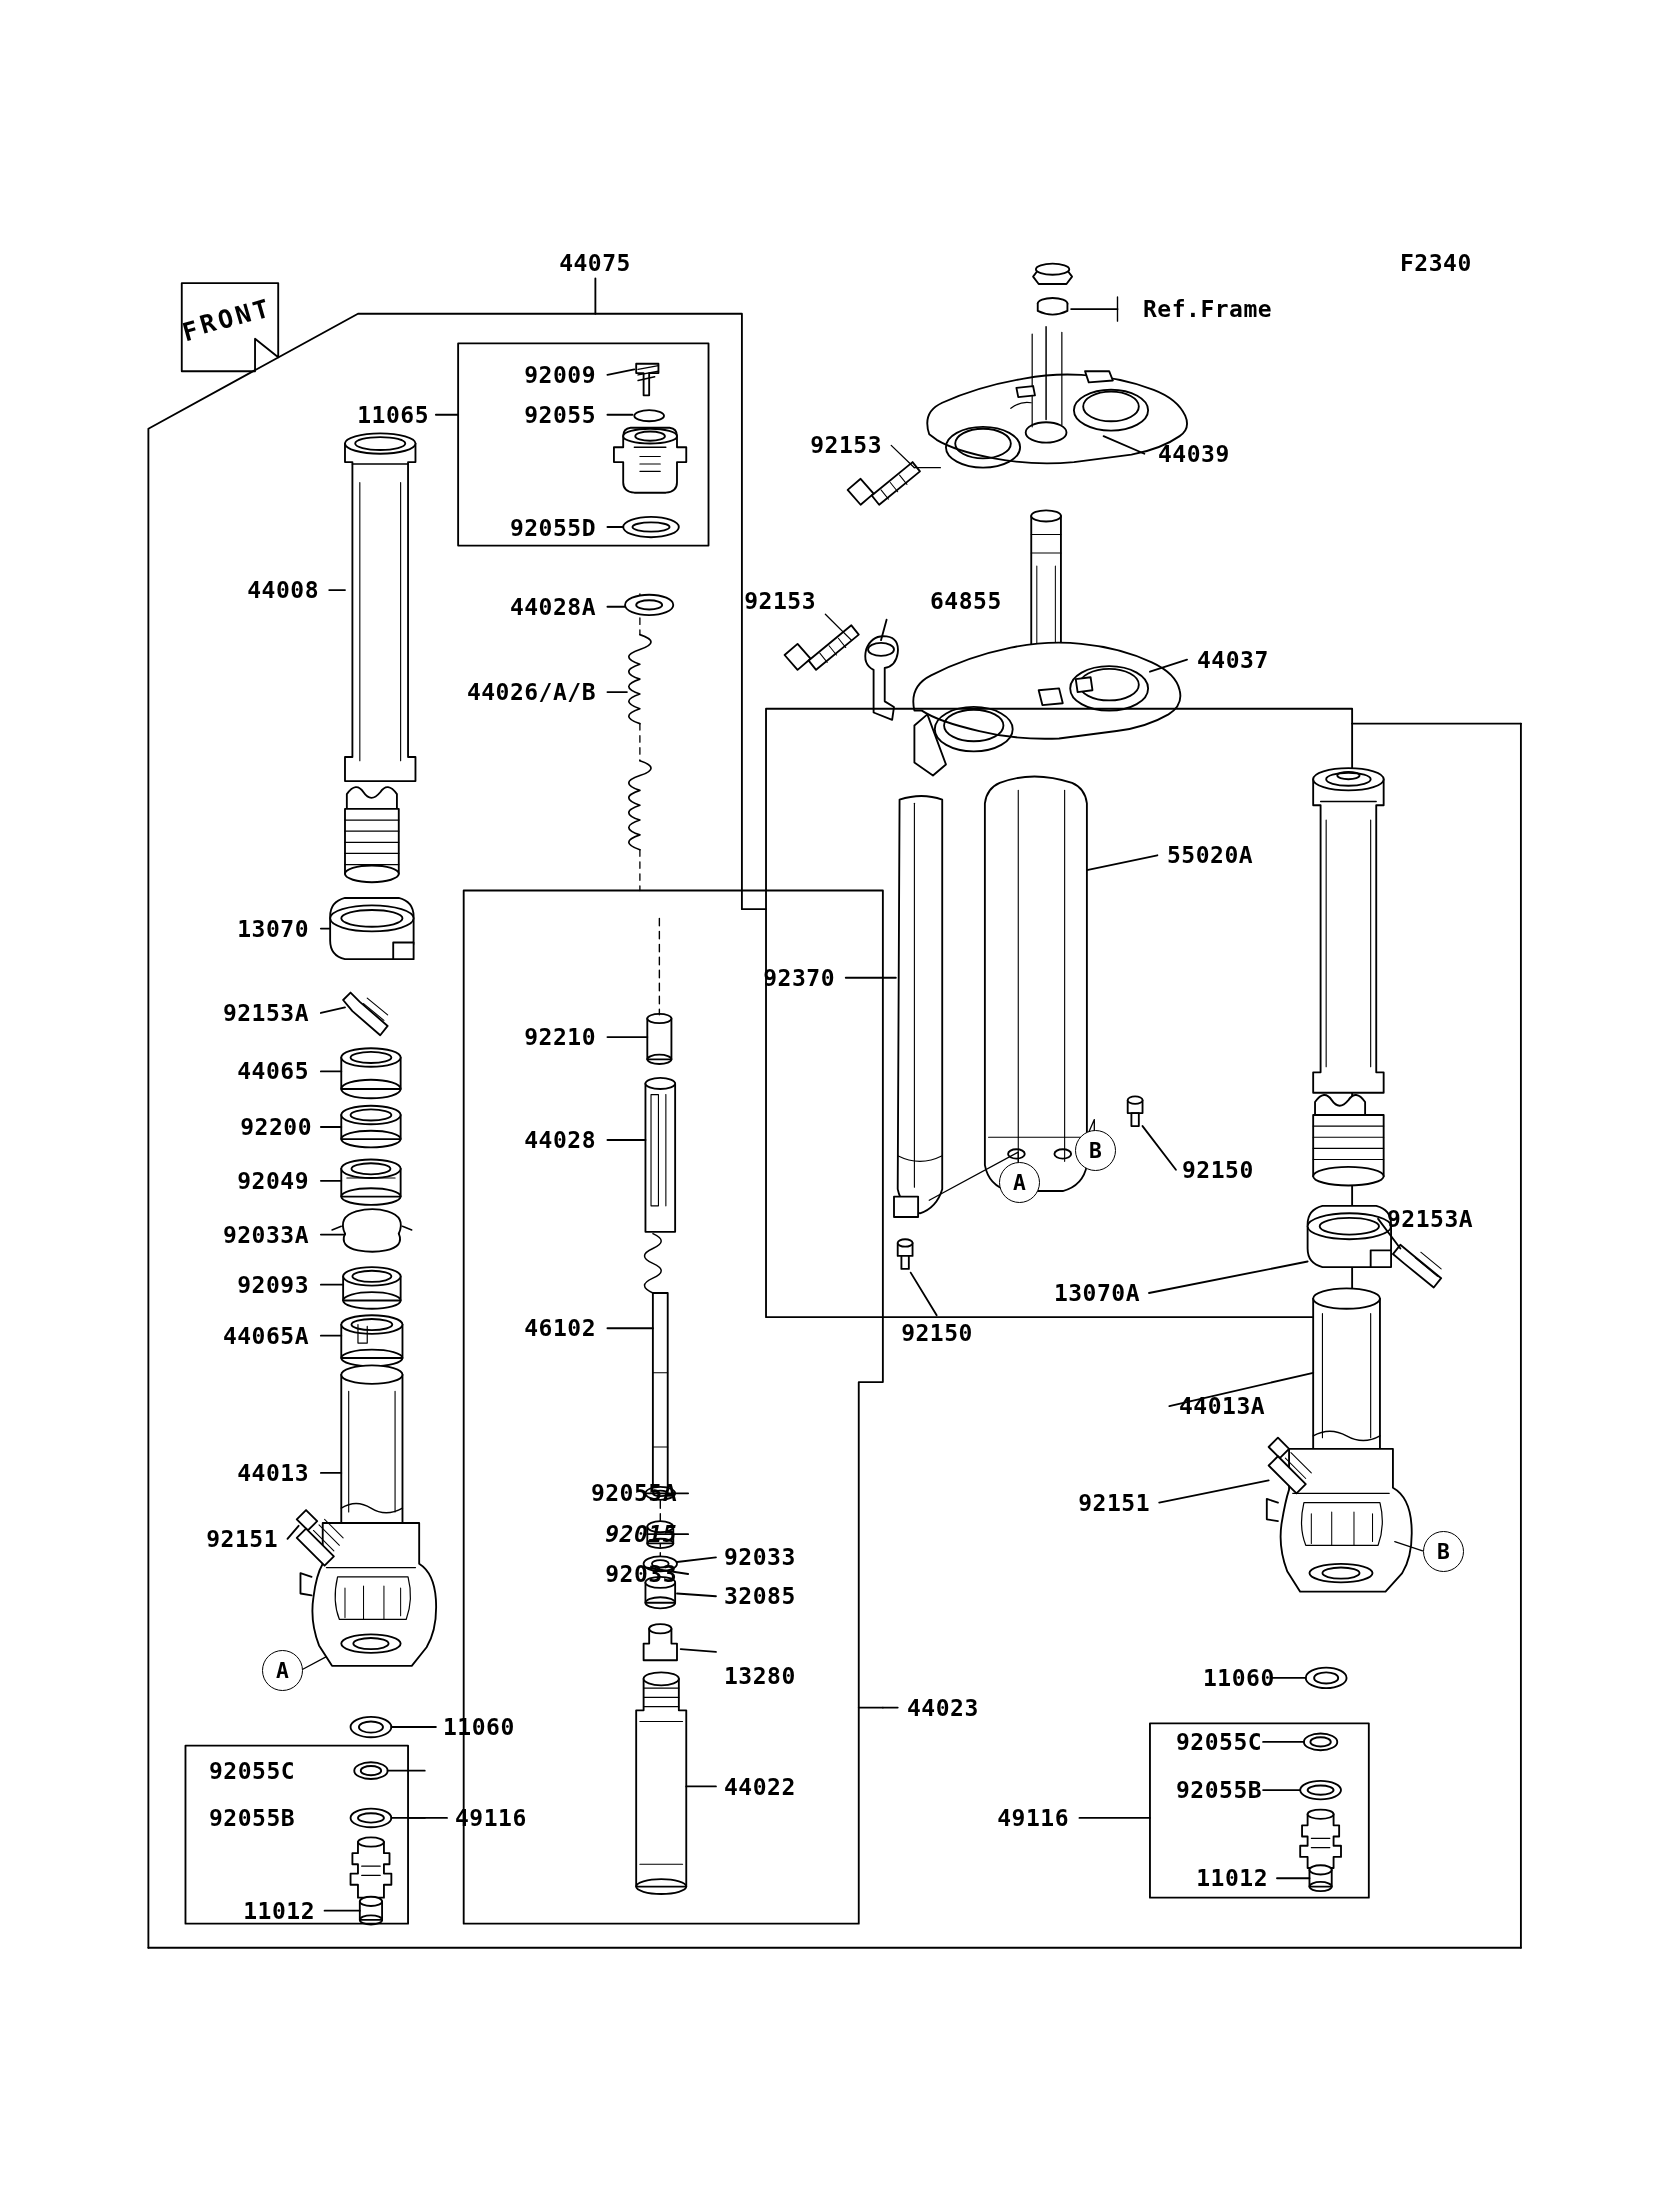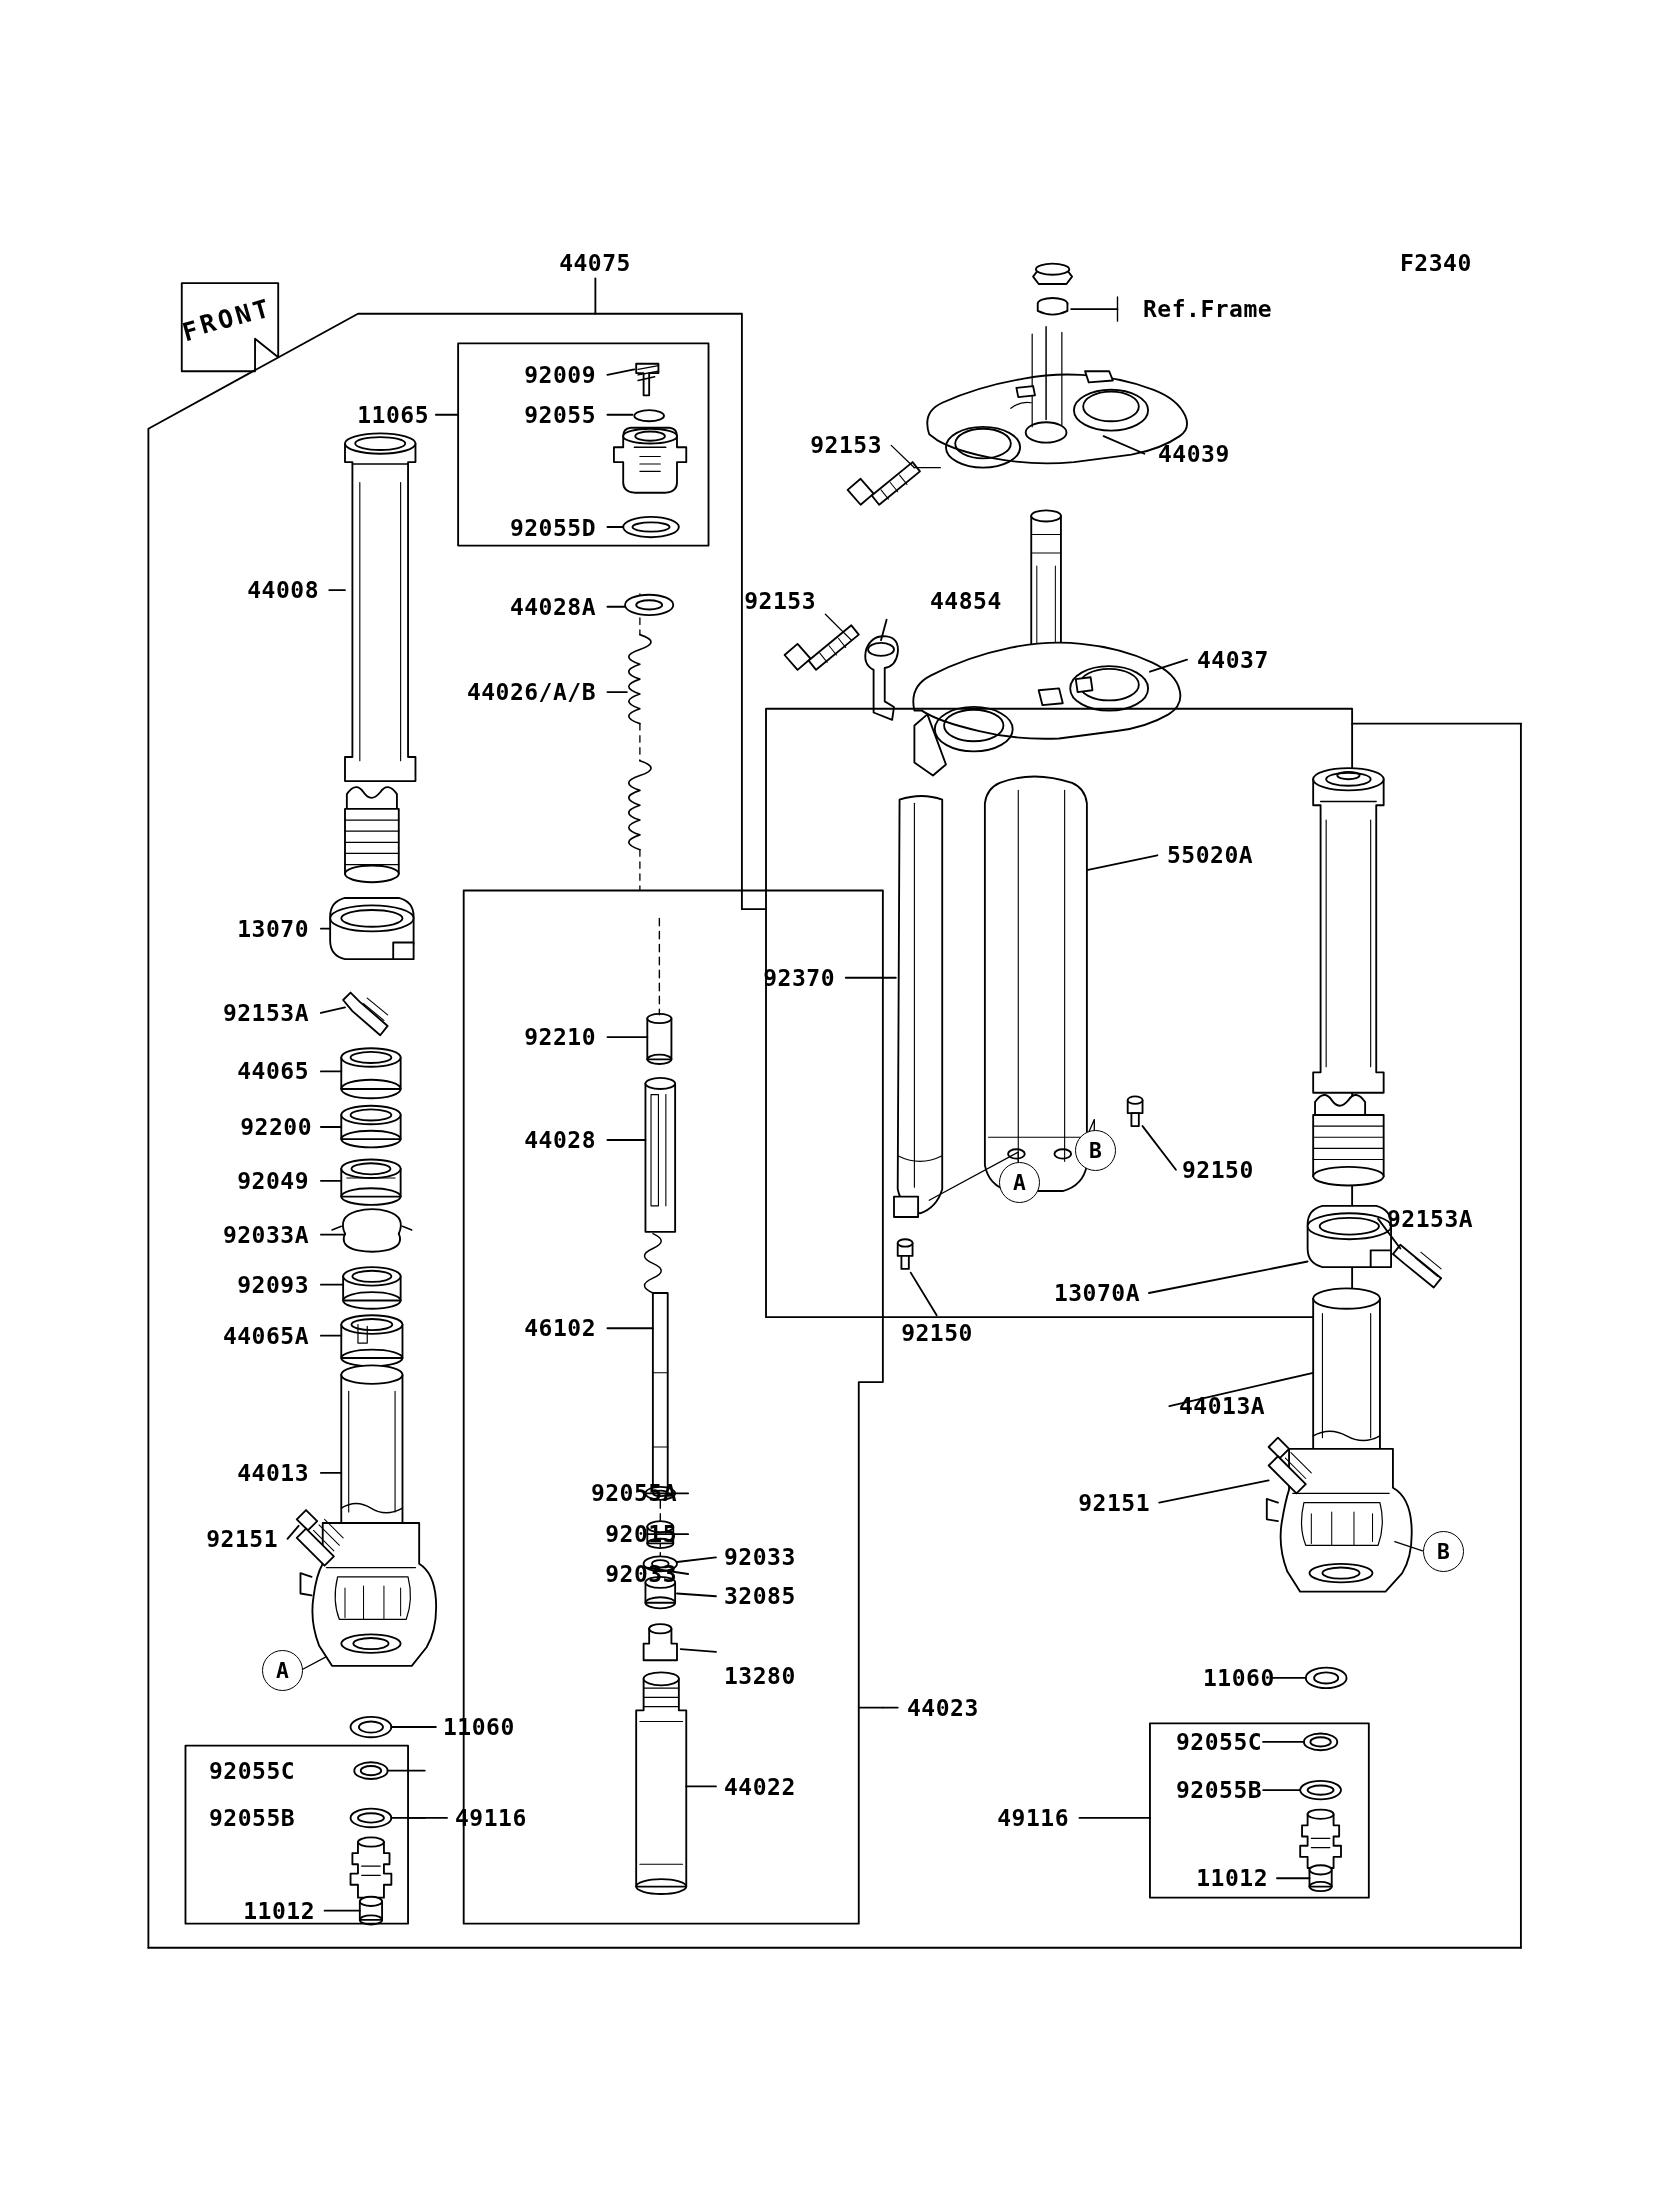--- a/index.html
+++ b/index.html
@@ -399,21 +399,21 @@
   <div class="lbl" style="left:1143px;top:296px;">Ref.Frame</div>
   <div class="lbl" style="left:429px;top:402px;transform:translateX(-100%);">11065</div>
   <div class="lbl" style="left:596px;top:362px;transform:translateX(-100%);">92009</div>
   <div class="lbl" style="left:596px;top:402px;transform:translateX(-100%);text-align:right;">92055</div>
   <div class="lbl" style="left:882px;top:432px;transform:translateX(-100%);">92153</div>
   <div class="lbl" style="left:1158px;top:441px;">44039</div>
   <div class="lbl" style="left:596px;top:515px;transform:translateX(-100%);">92055D</div>
   <div class="lbl" style="left:319px;top:577px;transform:translateX(-100%);">44008</div>
   <div class="lbl" style="left:596px;top:594px;transform:translateX(-100%);">44028A</div>
   <div class="lbl" style="left:816px;top:588px;transform:translateX(-100%);">92153</div>
-  <div class="lbl" style="left:930px;top:588px;">44854</div>
+  <div class="lbl" style="left:930px;top:588px;">64855</div>
   <div class="lbl" style="left:1197px;top:647px;">44037</div>
   <div class="lbl" style="left:596px;top:679px;transform:translateX(-100%);">44026/A/B</div>
   <div class="lbl" style="left:1167px;top:842px;">55020A</div>
   <div class="lbl" style="left:309px;top:916px;transform:translateX(-100%);">13070</div>
   <div class="lbl" style="left:835px;top:965px;transform:translateX(-100%);">92370</div>
   <div class="lbl" style="left:596px;top:1024px;transform:translateX(-100%);">92210</div>
   <div class="lbl" style="left:309px;top:1000px;transform:translateX(-100%);">92153A</div>
   <div class="lbl" style="left:309px;top:1058px;transform:translateX(-100%);">44065</div>
   <div class="lbl" style="left:312px;top:1114px;transform:translateX(-100%);">92200</div>
   <div class="lbl" style="left:596px;top:1127px;transform:translateX(-100%);">44028</div>
@@ -423,21 +423,21 @@
   <div class="lbl" style="left:309px;top:1272px;transform:translateX(-100%);">92093</div>
   <div class="lbl" style="left:1387px;top:1206px;">92153A</div>
   <div class="lbl" style="left:1140px;top:1280px;transform:translateX(-100%);">13070A</div>
   <div class="lbl" style="left:309px;top:1323px;transform:translateX(-100%);">44065A</div>
   <div class="lbl" style="left:596px;top:1315px;transform:translateX(-100%);">46102</div>
   <div class="lbl" style="left:937px;top:1320px;transform:translateX(-50%);">92150</div>
   <div class="lbl" style="left:309px;top:1460px;transform:translateX(-100%);">44013</div>
   <div class="lbl" style="left:1179px;top:1393px;">44013A</div>
   <div class="lbl" style="left:1150px;top:1490px;transform:translateX(-100%);">92151</div>
   <div class="lbl" style="left:677px;top:1480px;transform:translateX(-100%);">92055A</div>
-  <div class="lbl" style="left:677px;top:1521px;transform:translateX(-100%);">92015</div>
+  <div class="lbl" style="left:677px;top:1521px;transform:translateX(-100%);font-style:italic;">92015</div>
   <div class="lbl" style="left:278px;top:1526px;transform:translateX(-100%);">92151</div>
   <div class="lbl" style="left:677px;top:1561px;transform:translateX(-100%);">92033</div>
   <div class="lbl" style="left:724px;top:1544px;">92033</div>
   <div class="lbl" style="left:724px;top:1583px;">32085</div>
   <div class="lbl" style="left:724px;top:1639px;margin-top:24px;">13280</div>
   <div class="lbl" style="left:907px;top:1695px;">44023</div>
   <div class="lbl" style="left:1203px;top:1665px;">11060</div>
   <div class="lbl" style="left:443px;top:1714px;">11060</div>
   <div class="lbl" style="left:1176px;top:1729px;">92055C</div>
   <div class="lbl" style="left:209px;top:1758px;">92055C</div>

